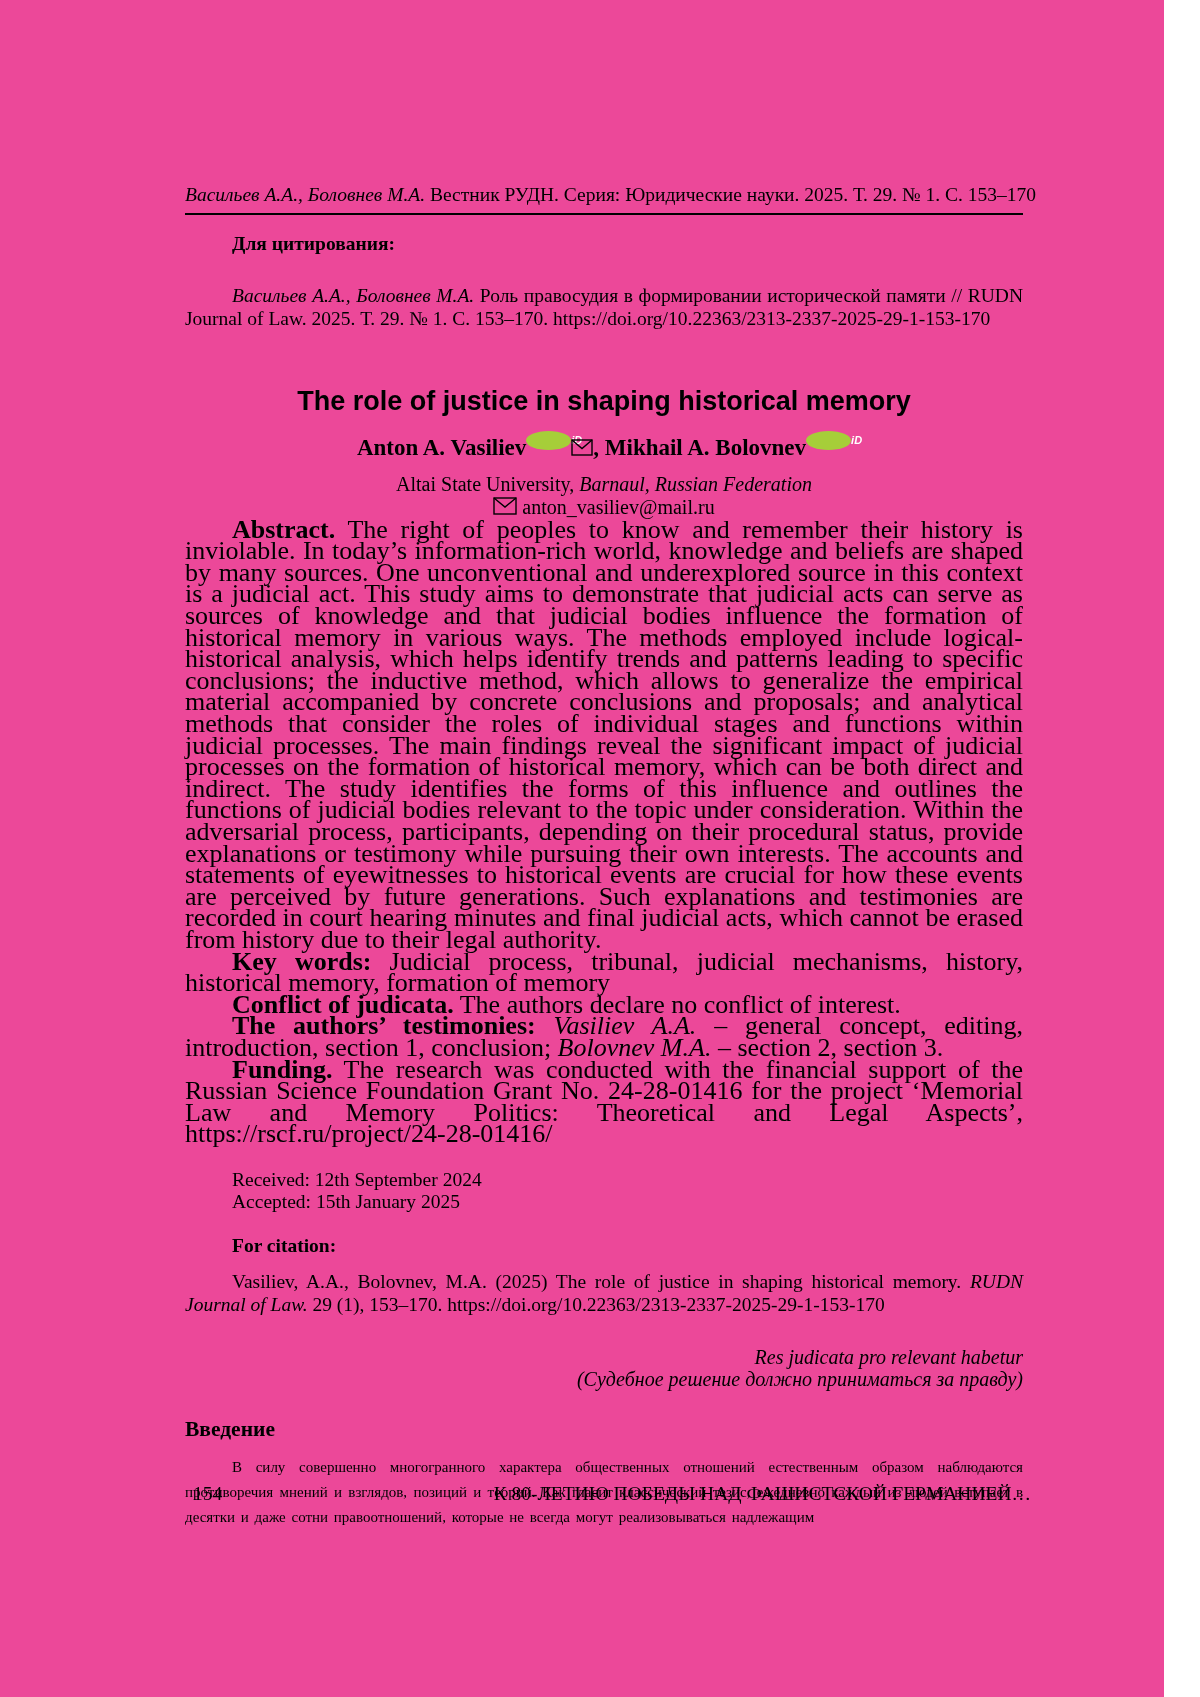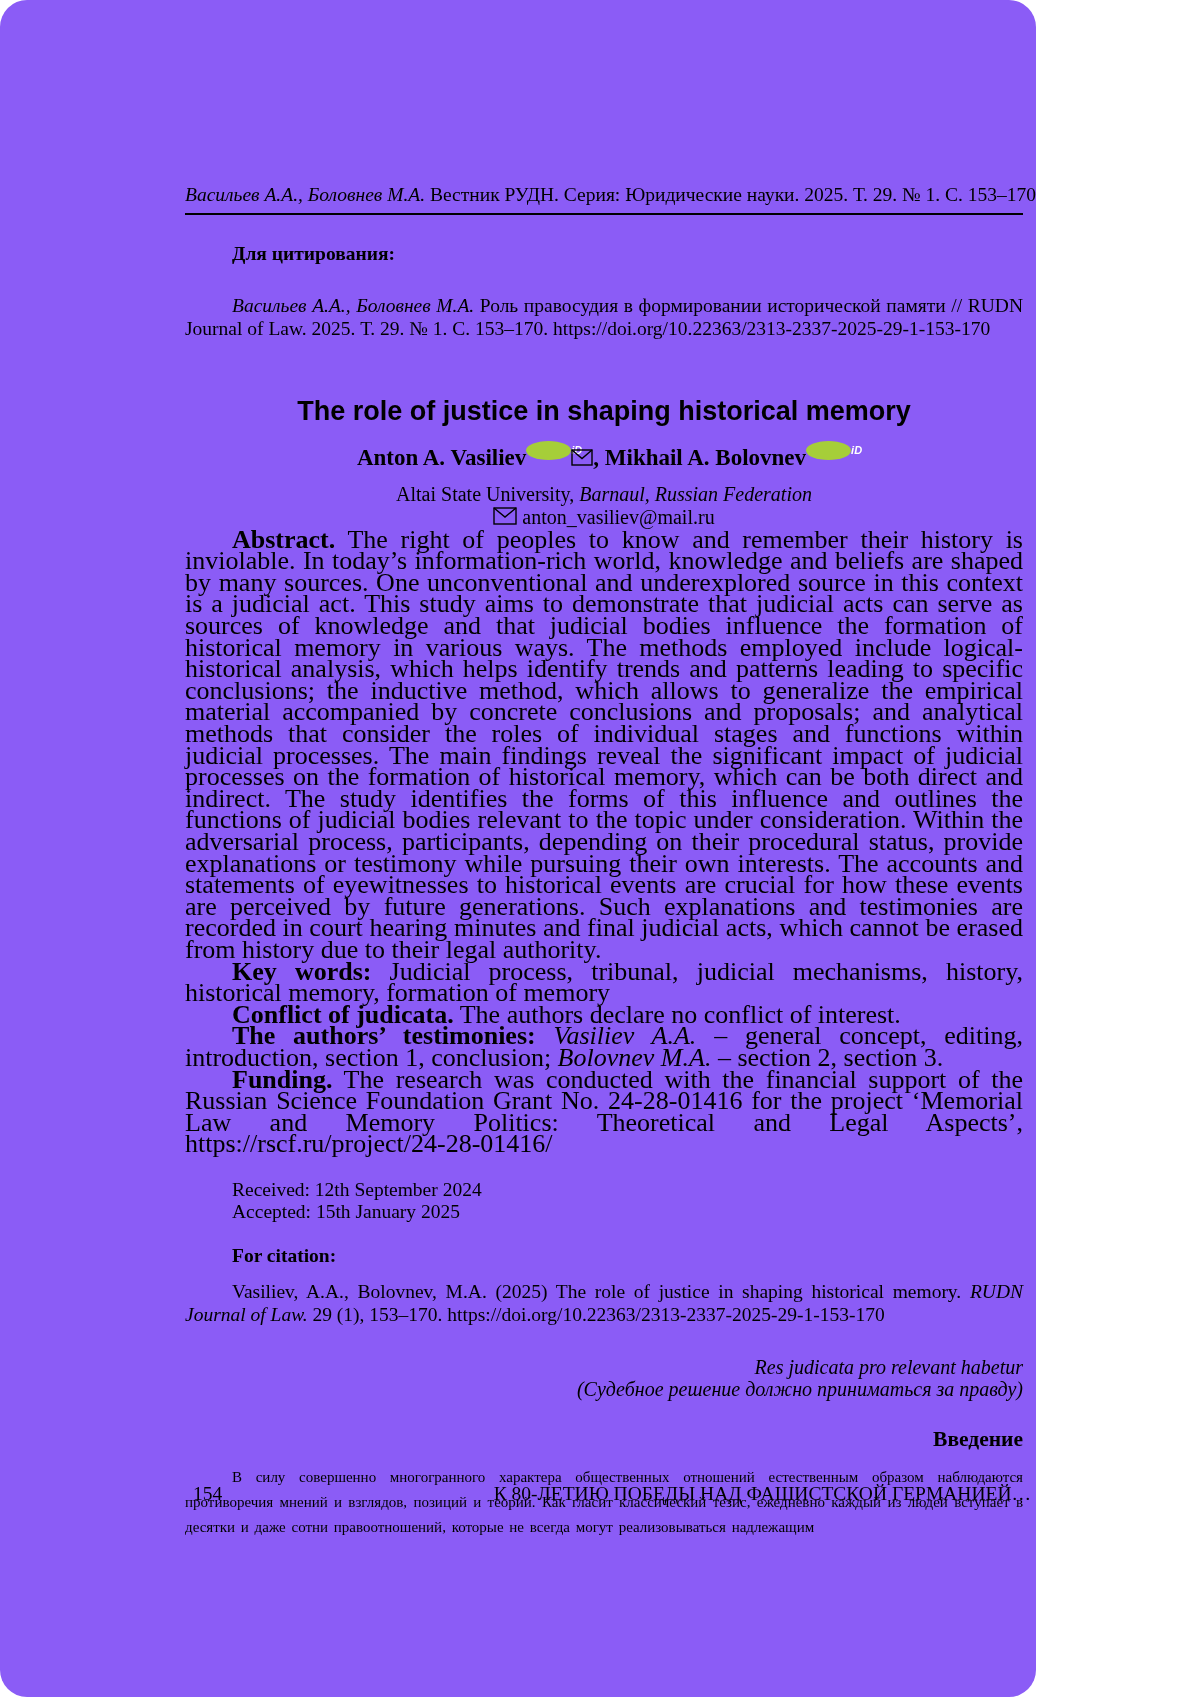--- a/index.html
+++ b/index.html
@@ -1,43 +1,42 @@
 <!DOCTYPE html>
 <html><head>
 <meta charset="utf-8">
 <style>
   * { margin: 0; padding: 0; box-sizing: border-box; }
   html, body { background: #ffffff; }
   .page {
     position: relative;
-    width: 1036px;
+    width: 1164px;
     height: 1697px;
-    background: #8b5cf6;
+    background: #ec4899;
     font-family: "Liberation Serif", serif;
     color: #000000;
-    border-radius: 27px;
   }
   .content {
     position: absolute;
     left: 185px;
     top: 0;
     width: 838px;
   }
   .running-header {
     margin-top: 184px;
     font-size: 19.5px;
     line-height: 22px;
     border-bottom: 2px solid #000000;
     padding-bottom: 7px;
     white-space: nowrap;
   }
   .italic { font-style: italic; }
   .bold { font-weight: bold; }
   .cit-label {
-    margin-top: 28px;
+    margin-top: 18px;
     padding-left: 47px;
     font-weight: bold;
     font-size: 19.5px;
     line-height: 22px;
   }
   .cit-ru {
     margin-top: 29px;
     font-size: 19.5px;
     line-height: 23px;
     text-align: justify;
@@ -115,21 +114,21 @@
   }
   .epigraph {
     margin-top: 30px;
     text-align: right;
     font-style: italic;
     font-size: 20px;
     line-height: 22.5px;
   }
   .intro-heading {
     margin-top: 26px;
-    text-align: right;
+    text-align: left;
     font-weight: bold;
     font-size: 21.5px;
     line-height: 24px;
   }
   .intro-para {
     margin-top: 14px;
     font-size: 15px;
     line-height: 25px;
     text-align: justify;
     text-indent: 47px;

